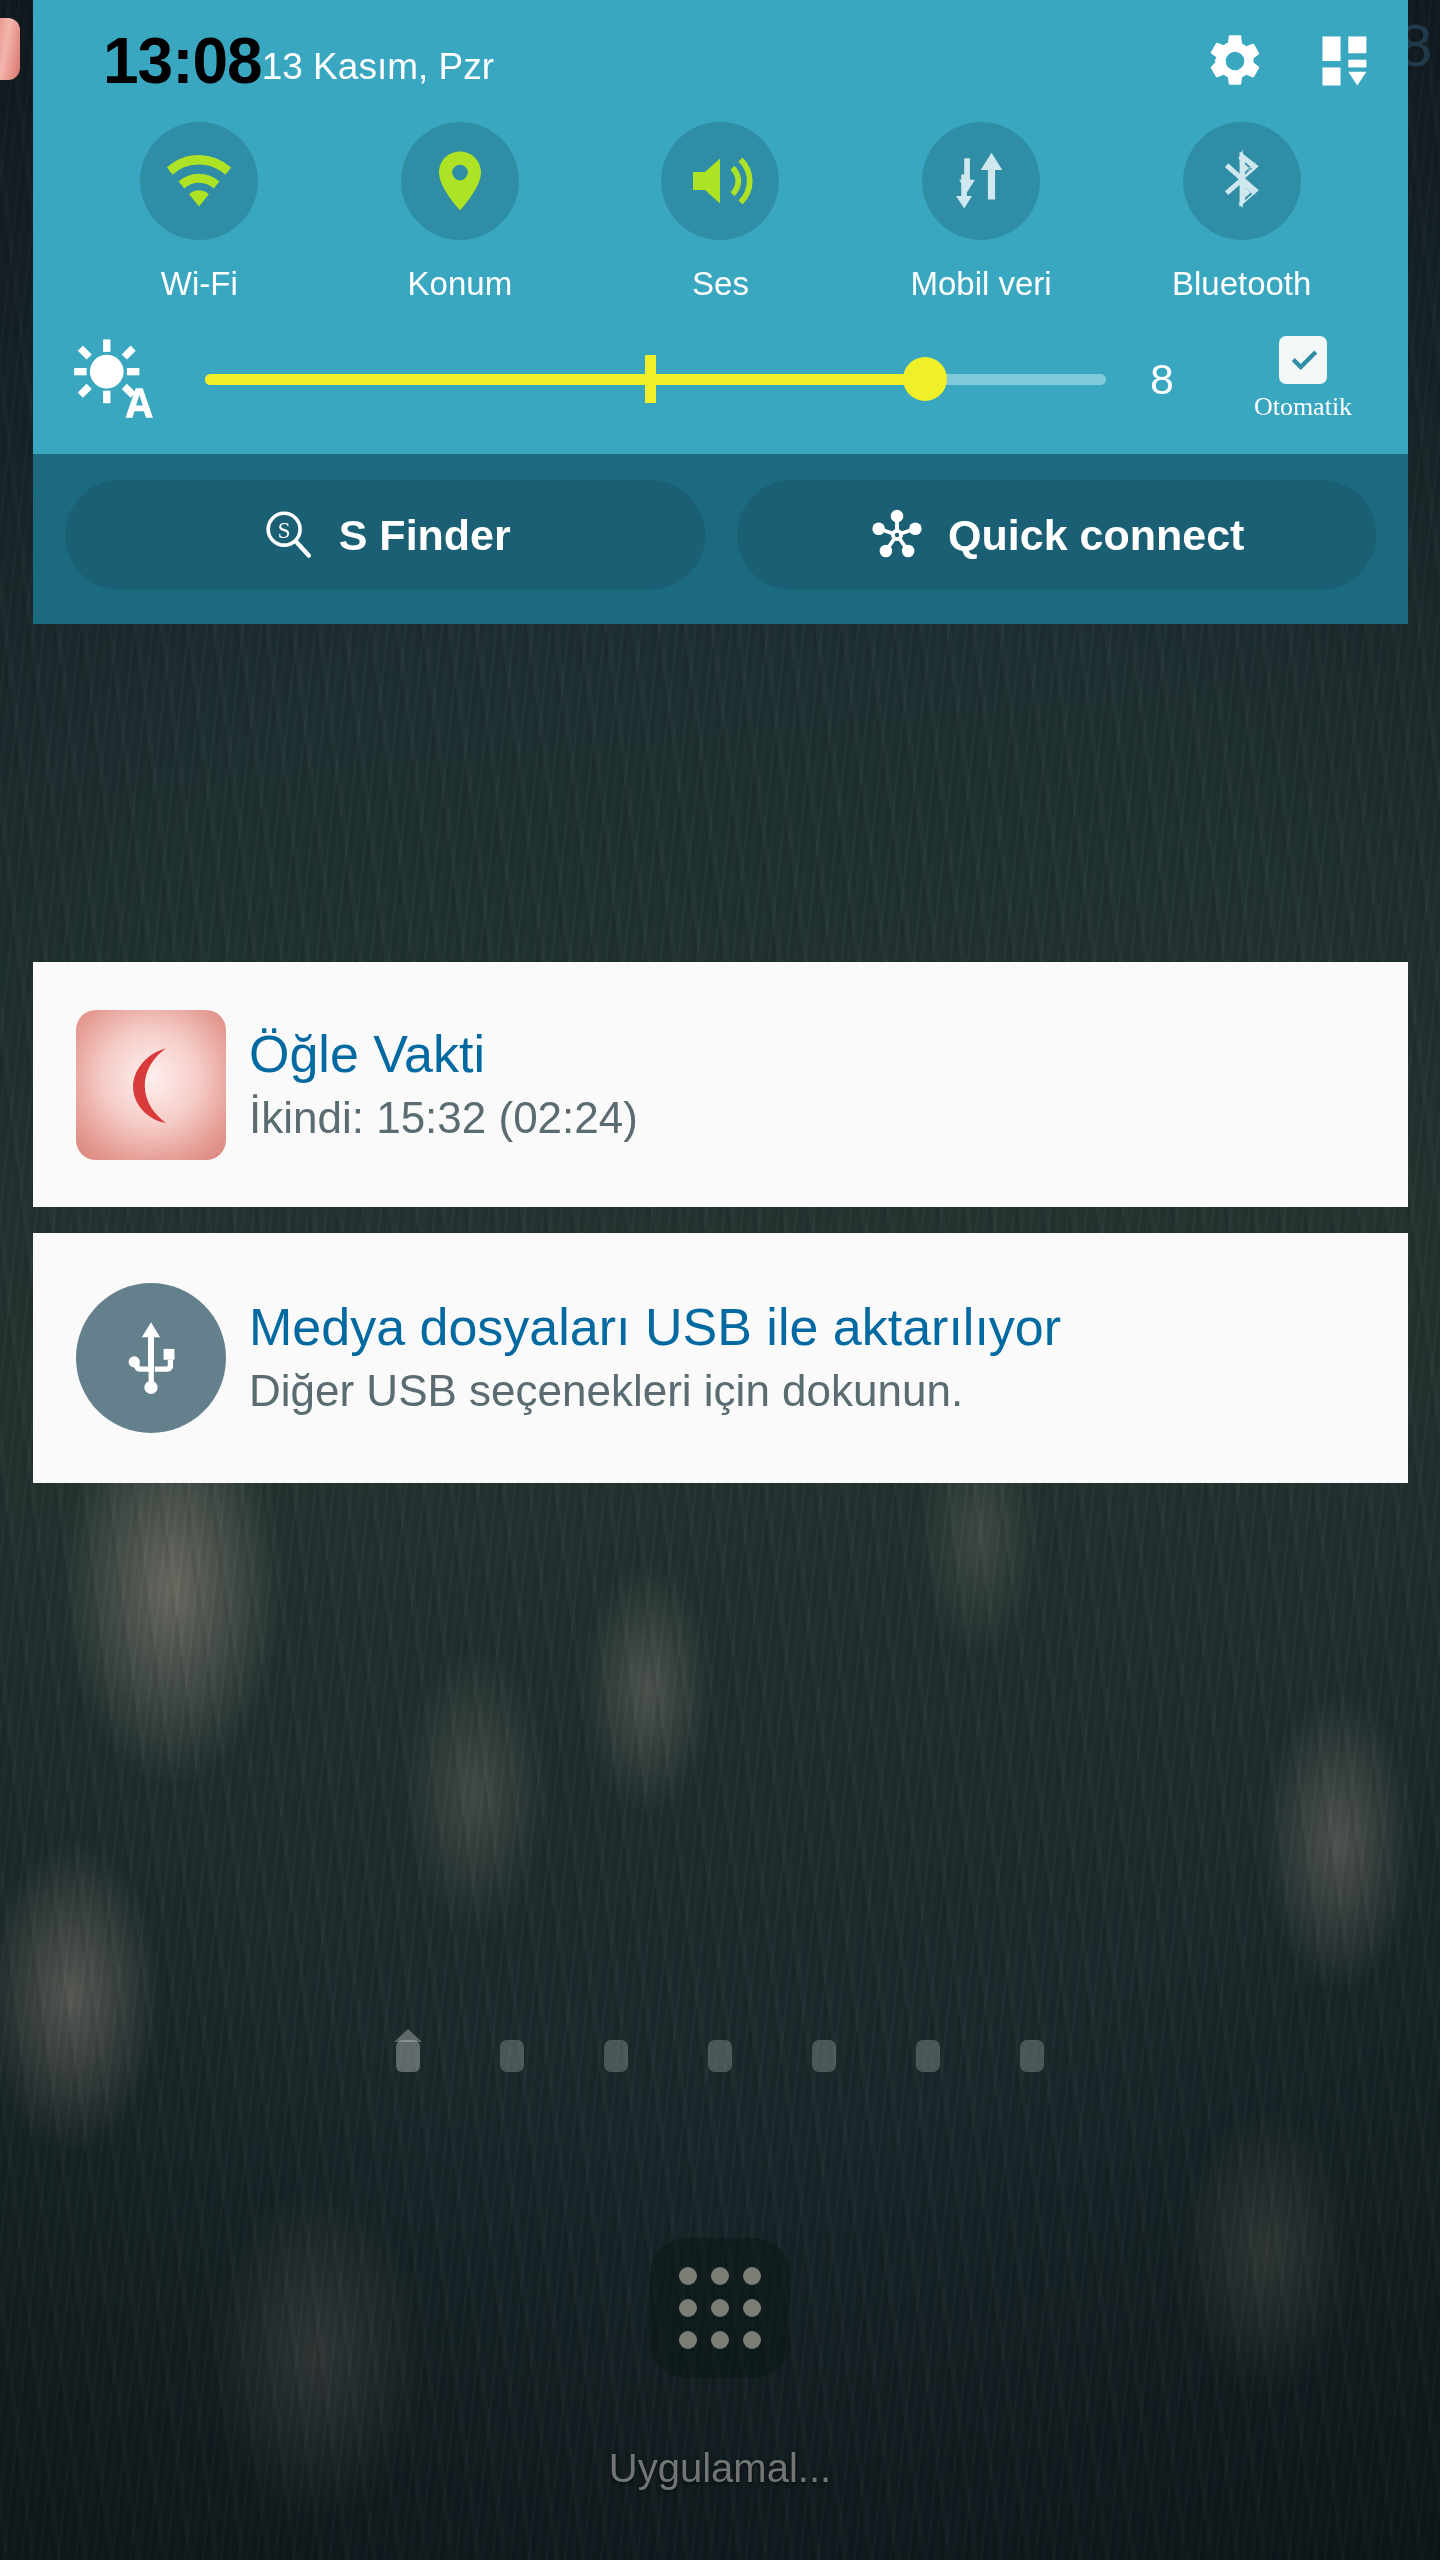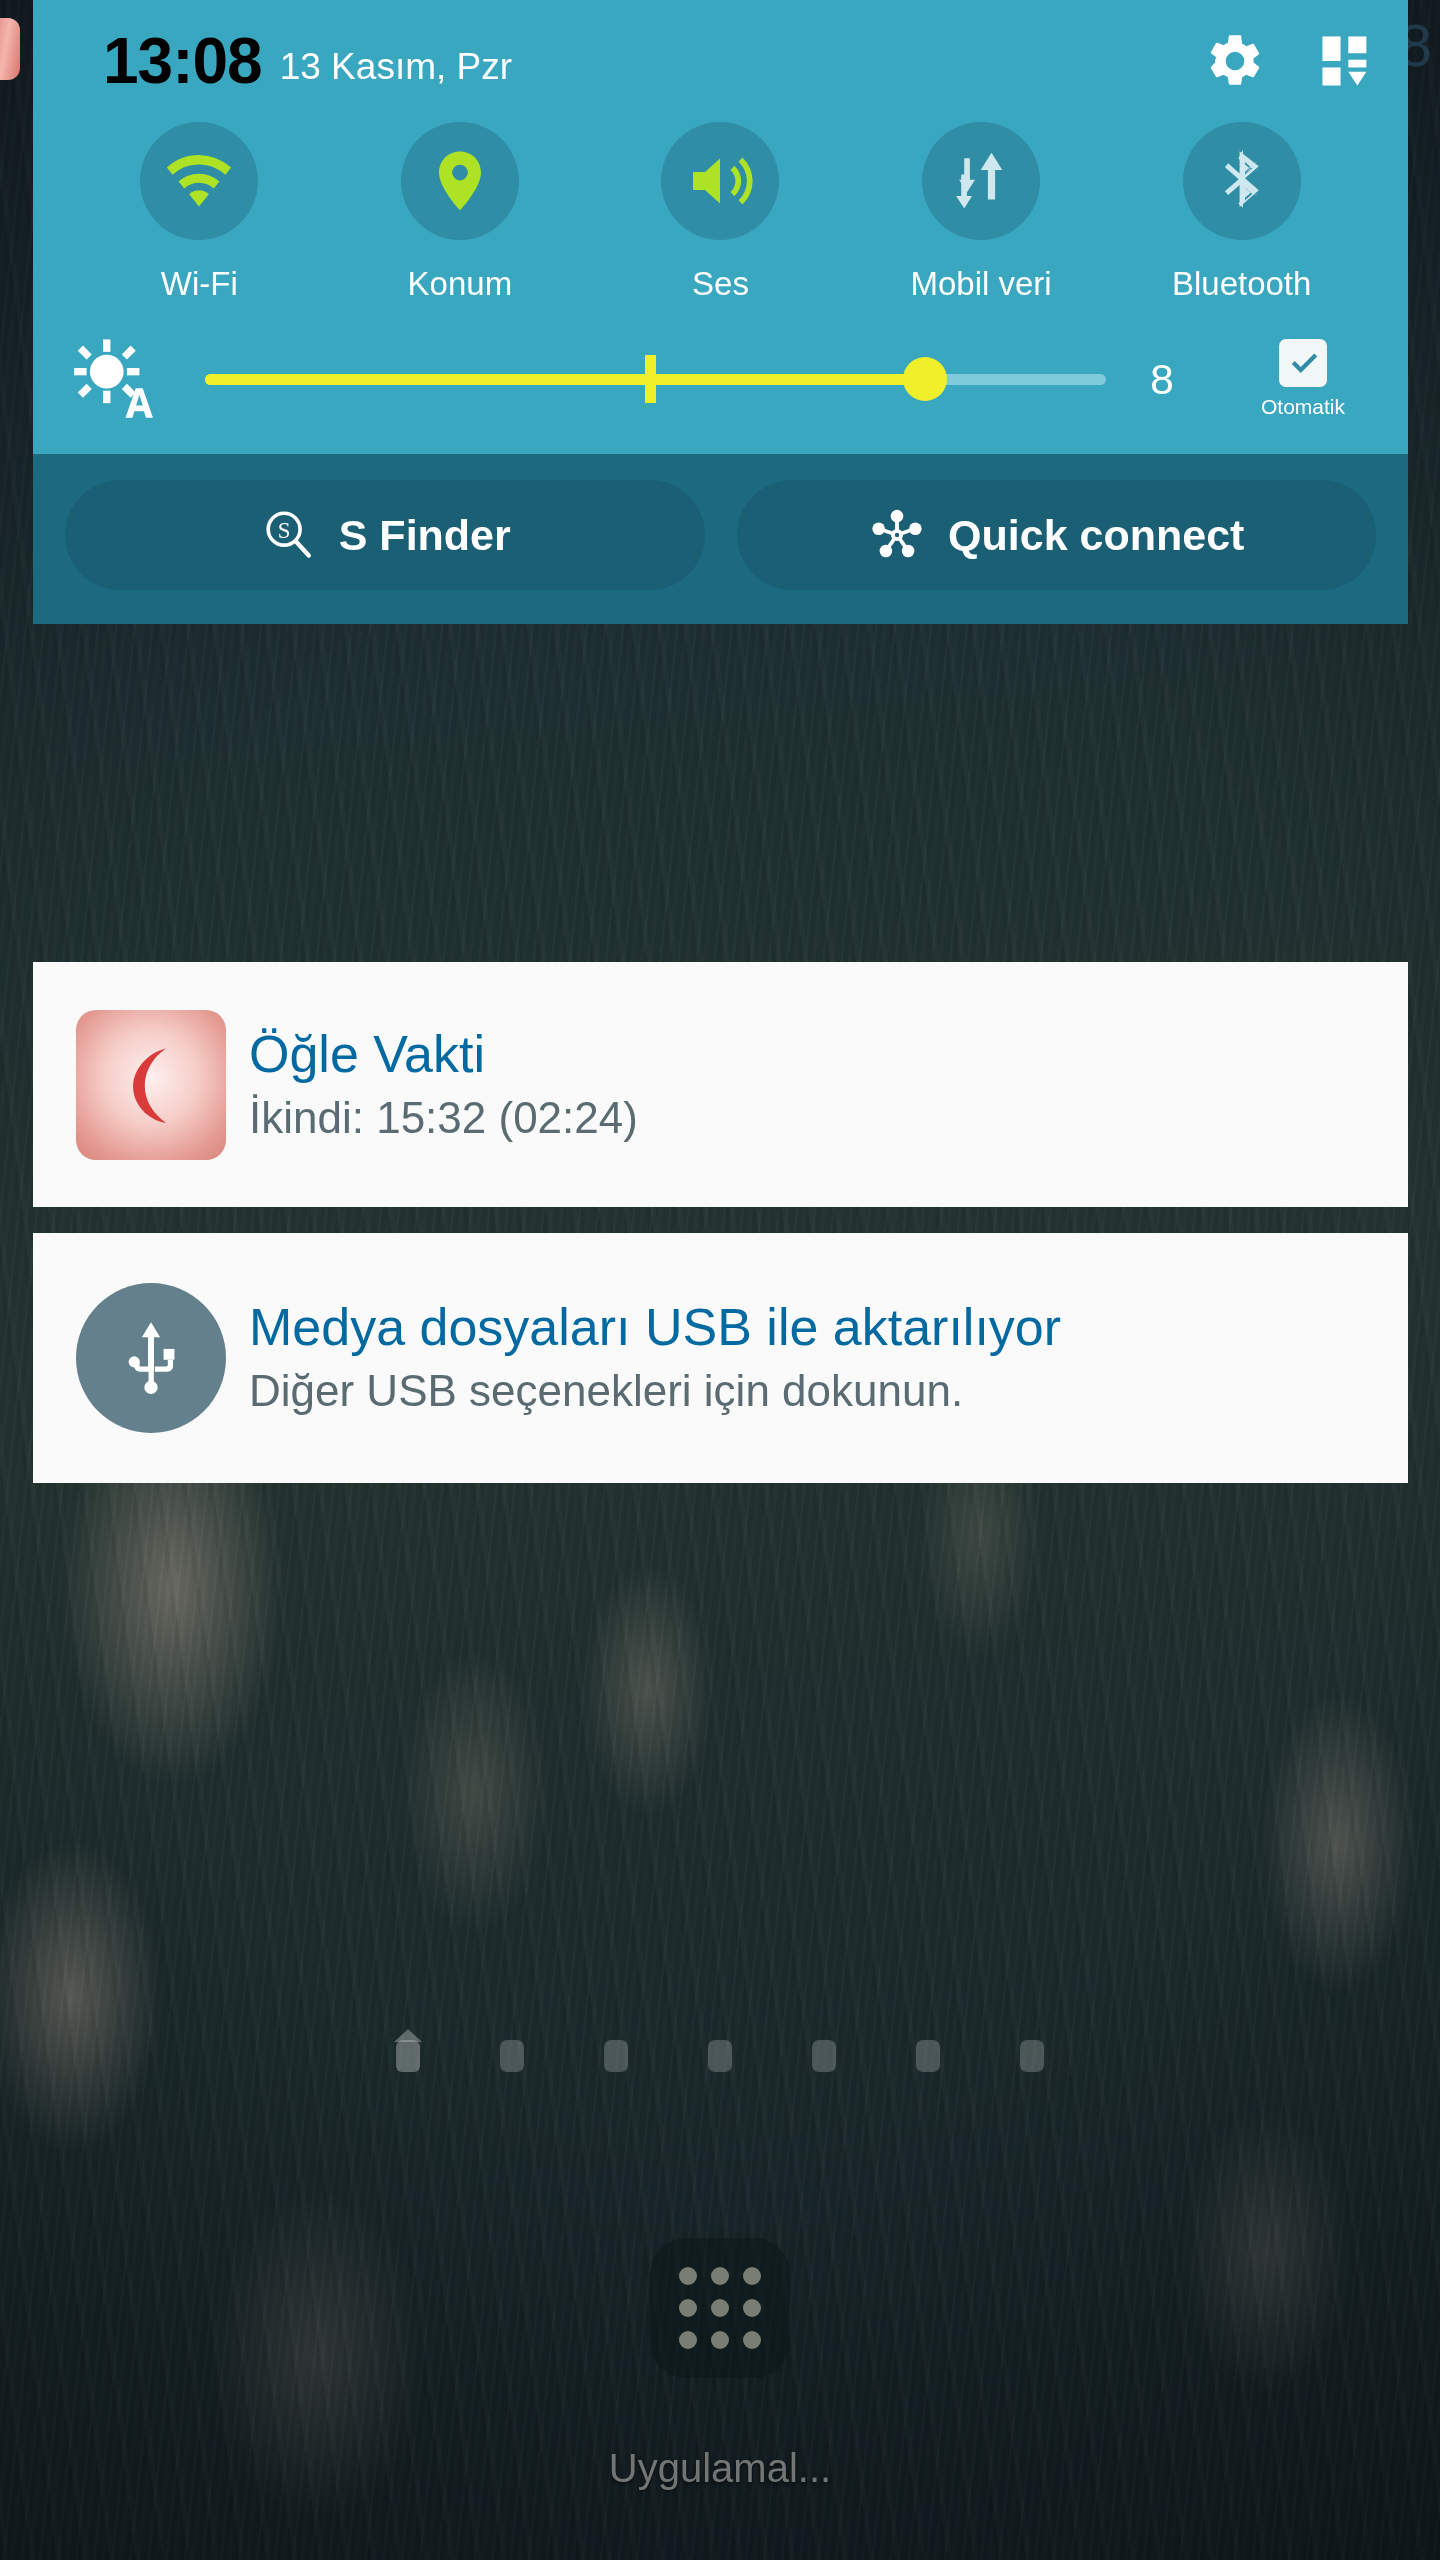--- a/index.html
+++ b/index.html
@@ -71,21 +71,21 @@
   #clock-row {
     display:flex; align-items:flex-start;
     padding:22px 30px 0 70px; height:112px;
   }
   #clock-time {
     color:#000000; font-size:64px; line-height:78px;
     font-weight:700; letter-spacing:-1px;
   }
   #clock-date {
     color:#ffffff; font-size:37px; line-height:78px;
-    font-weight:400; margin-left:18px; padding-top:6px;
+    font-weight:400; padding-top:6px;
   }
   #clock-spacer { flex:1; }
   #header-icons { display:flex; align-items:center; gap:50px; padding-top:8px; }
   .hdr-ico { width:62px; height:62px; }
 
   
   #toggles-row {
     display:flex; align-items:flex-start;
     padding:10px 36px 0 36px;
   }
@@ -134,21 +134,21 @@
     text-align:center; font-weight:400;
   }
   #auto-wrap {
     width:200px; display:flex; flex-direction:column; align-items:center;
     padding-right:10px;
   }
   #auto-box {
     width:48px; height:48px; border-radius:7px; background:#f2f7f8;
     display:flex; align-items:center; justify-content:center;
   }
-  #auto-label { margin-top:8px; color:#ffffff; font-size:21px; }
+  #auto-label { margin-top:8px; color:#ffffff; font-size:26px;font-family:Liberation Serif, serif; }
 
   
   #qs-footer {
     background:#1b6a80; padding:26px 32px 34px 32px;
     display:flex; gap:32px;
   }
   .pill {
     flex:1; height:110px; border-radius:56px; background:#1a5f73;
     display:flex; align-items:center; justify-content:center; gap:22px;
   }

